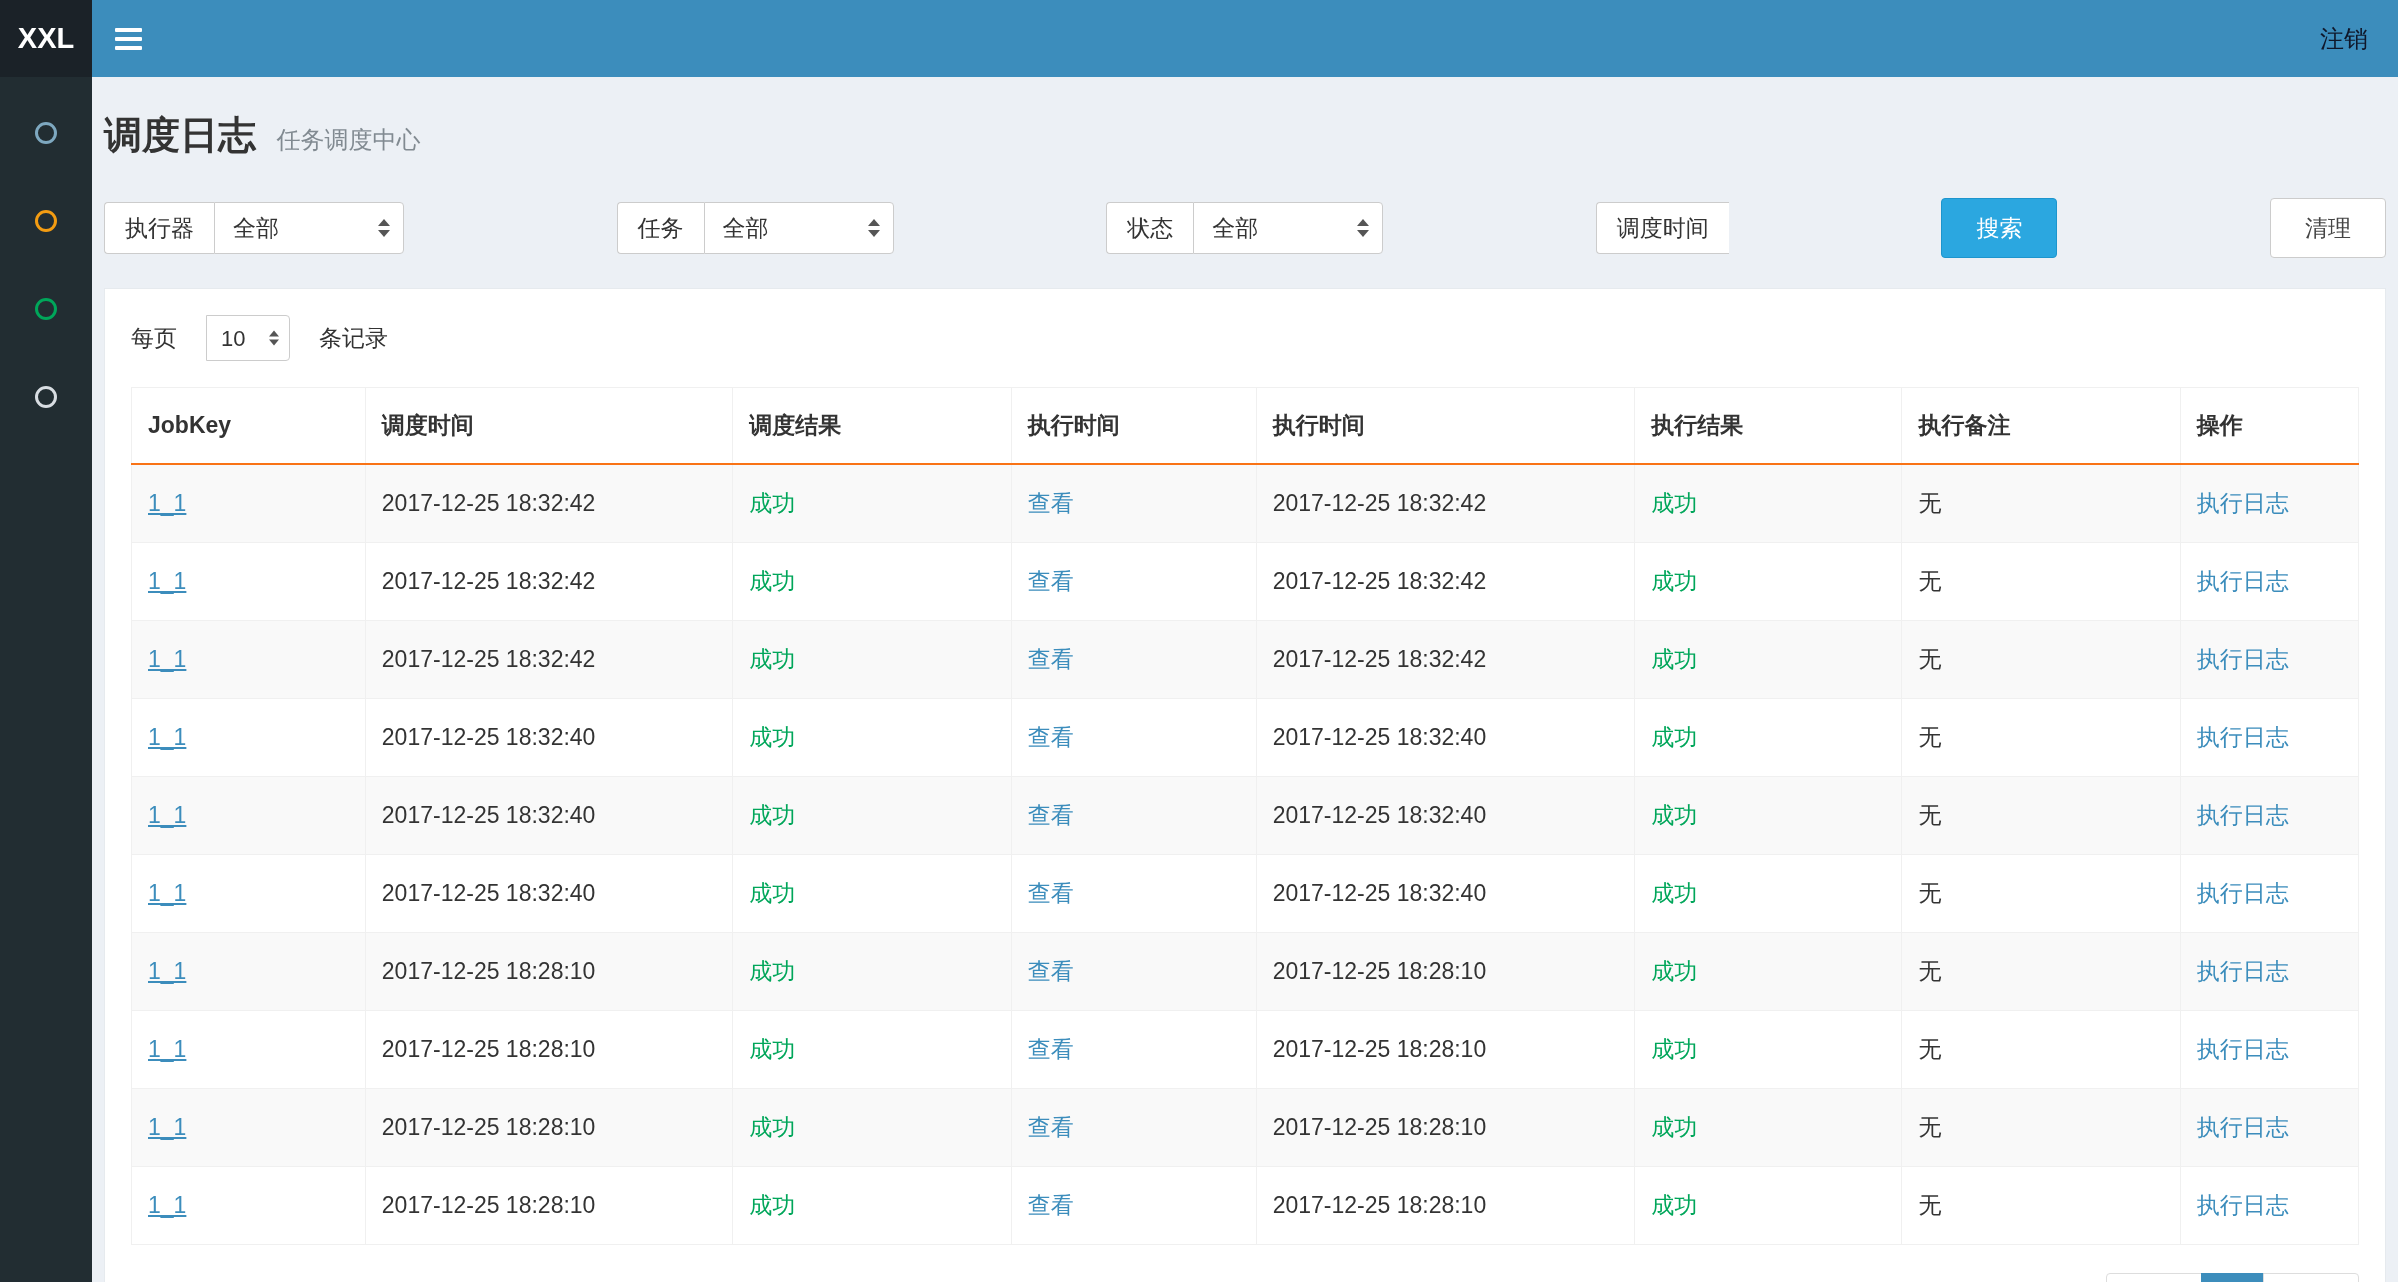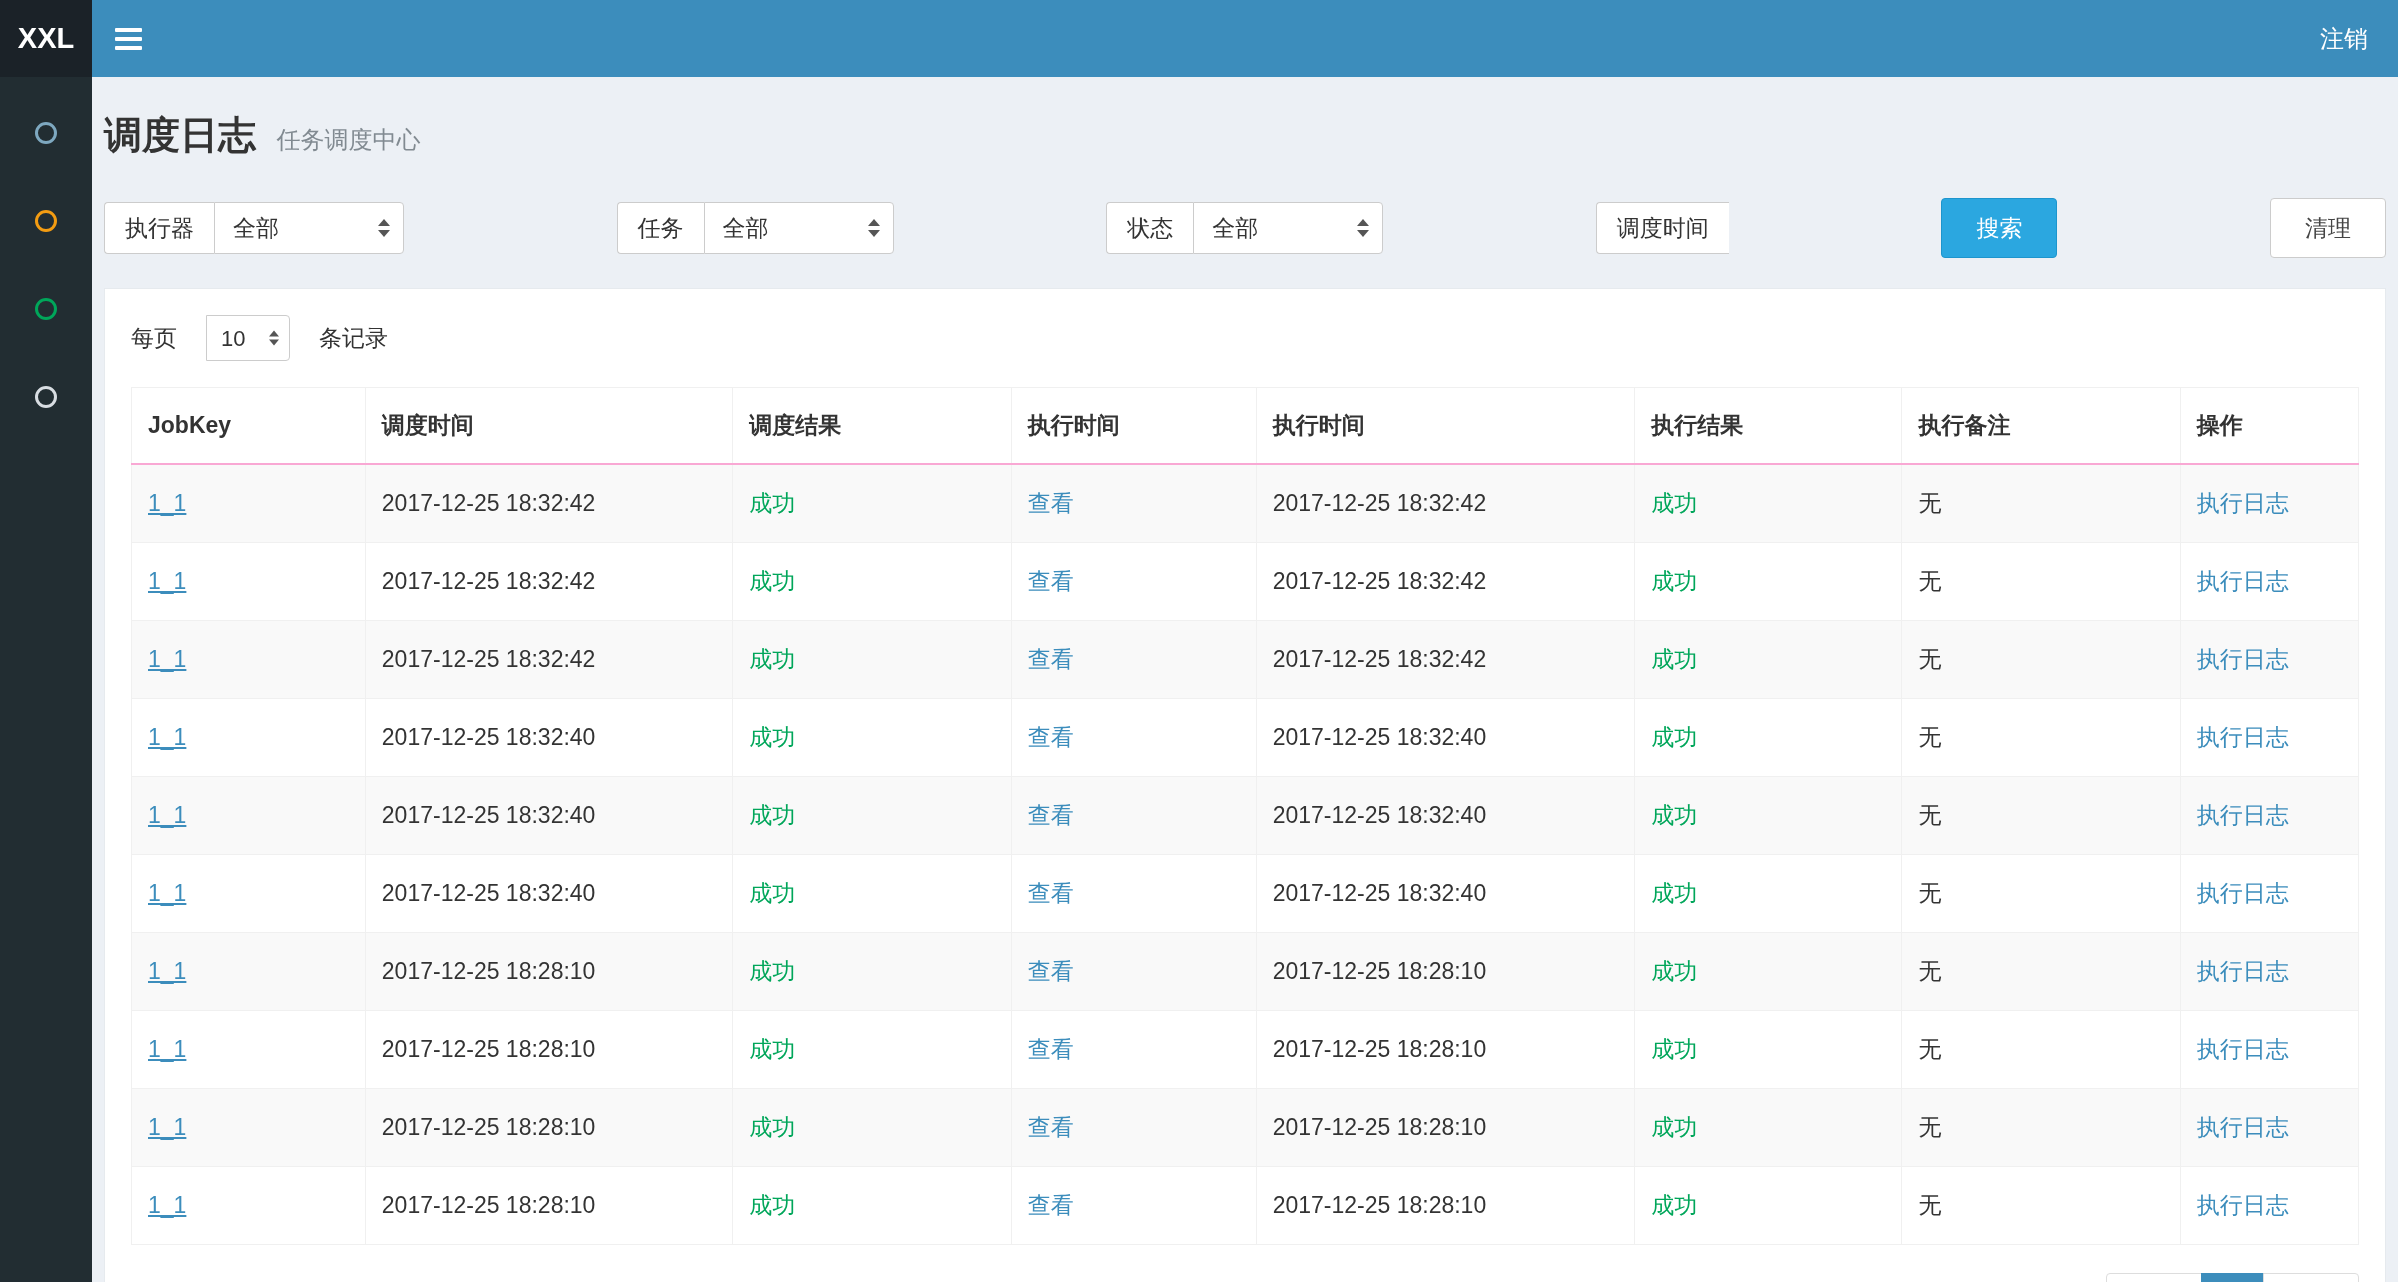--- a/index.html
+++ b/index.html
@@ -18,21 +18,21 @@
     font-size: 29px; display: flex; align-items: center; justify-content: center;
     cursor: pointer; flex-shrink: 0;
   }
   .hamburger {
     width: 72px; display: flex; flex-direction: column; align-items: center;
     justify-content: center; gap: 5px; cursor: pointer;
   }
   .hamburger .bar { width: 27px; height: 4px; background: #fff; border-radius: 1px; }
   .nav-spacer { flex: 1; }
   .logout {
-    display: flex; align-items: center; padding: 0 30px; color: #ffffff;
+    display: flex; align-items: center; padding: 0 30px; color: #0f172a;
     text-decoration: none; cursor: pointer; font-size: 24px;
   }
   
   .wrapper { display: flex; height: 1205px; }
   .sidebar { width: 92px; background: #222d32; flex-shrink: 0; padding-top: 12px; }
   .side-item { height: 88px; display: flex; align-items: center; justify-content: center; cursor: pointer; }
   .ring { width: 22px; height: 22px; border-radius: 50%; border: 3px solid #fff; display: block; }
   .ring-1 { border-color: #7ea8c0; }
   .ring-2 { border-color: #f39c12; }
   .ring-3 { border-color: #00a65a; }
@@ -76,21 +76,21 @@
   .btn-clear { background: #fff; border: 1px solid #ccc; color: #444; }
   
   .box { background: #fff; border: 1px solid #e6eaee; margin-top: 30px; padding: 26px 26px 30px 26px; }
   .length-row { display: flex; align-items: center; gap: 29px; font-size: 23px; color: #333; }
   .select-wrap.small select { width: 84px; height: 46px; font-size: 22px; padding: 0 38px 0 14px; }
   .select-wrap.small .stepper { right: 11px; gap: 3px; }
   .select-wrap.small .tri-up { border-left-width: 5px; border-right-width: 5px; border-bottom-width: 6px; }
   .select-wrap.small .tri-down { border-left-width: 5px; border-right-width: 5px; border-top-width: 6px; }
   .log-table { width: 100%; border-collapse: collapse; margin-top: 26px; font-size: 23px; }
   .log-table th, .log-table td { border: 1px solid #f0f0f0; text-align: left; }
-  .log-table th { padding: 22px 16px; font-weight: 700; color: #333; background: #fff; border-bottom: 2px solid #f9a8d4; }
+  .log-table th { padding: 22px 16px; font-weight: 700; color: #333; background: #fff; border-bottom: 2px solid #f97316; }
   .log-table td { padding: 23px 16px; color: #333; }
   .log-table tbody tr:nth-child(odd) { background: #f9f9f9; }
   .log-table tbody tr:nth-child(even) { background: #fff; }
   a.link { color: #3c8dbc; text-decoration: none; cursor: pointer; }
   a.link.jobkey { text-decoration: underline; }
   .success { color: #00a65a; }
   
   .table-footer { display: flex; align-items: center; justify-content: space-between; margin-top: 28px; }
   .page-info { font-size: 23px; color: #333; }
   .pagination { display: flex; }

